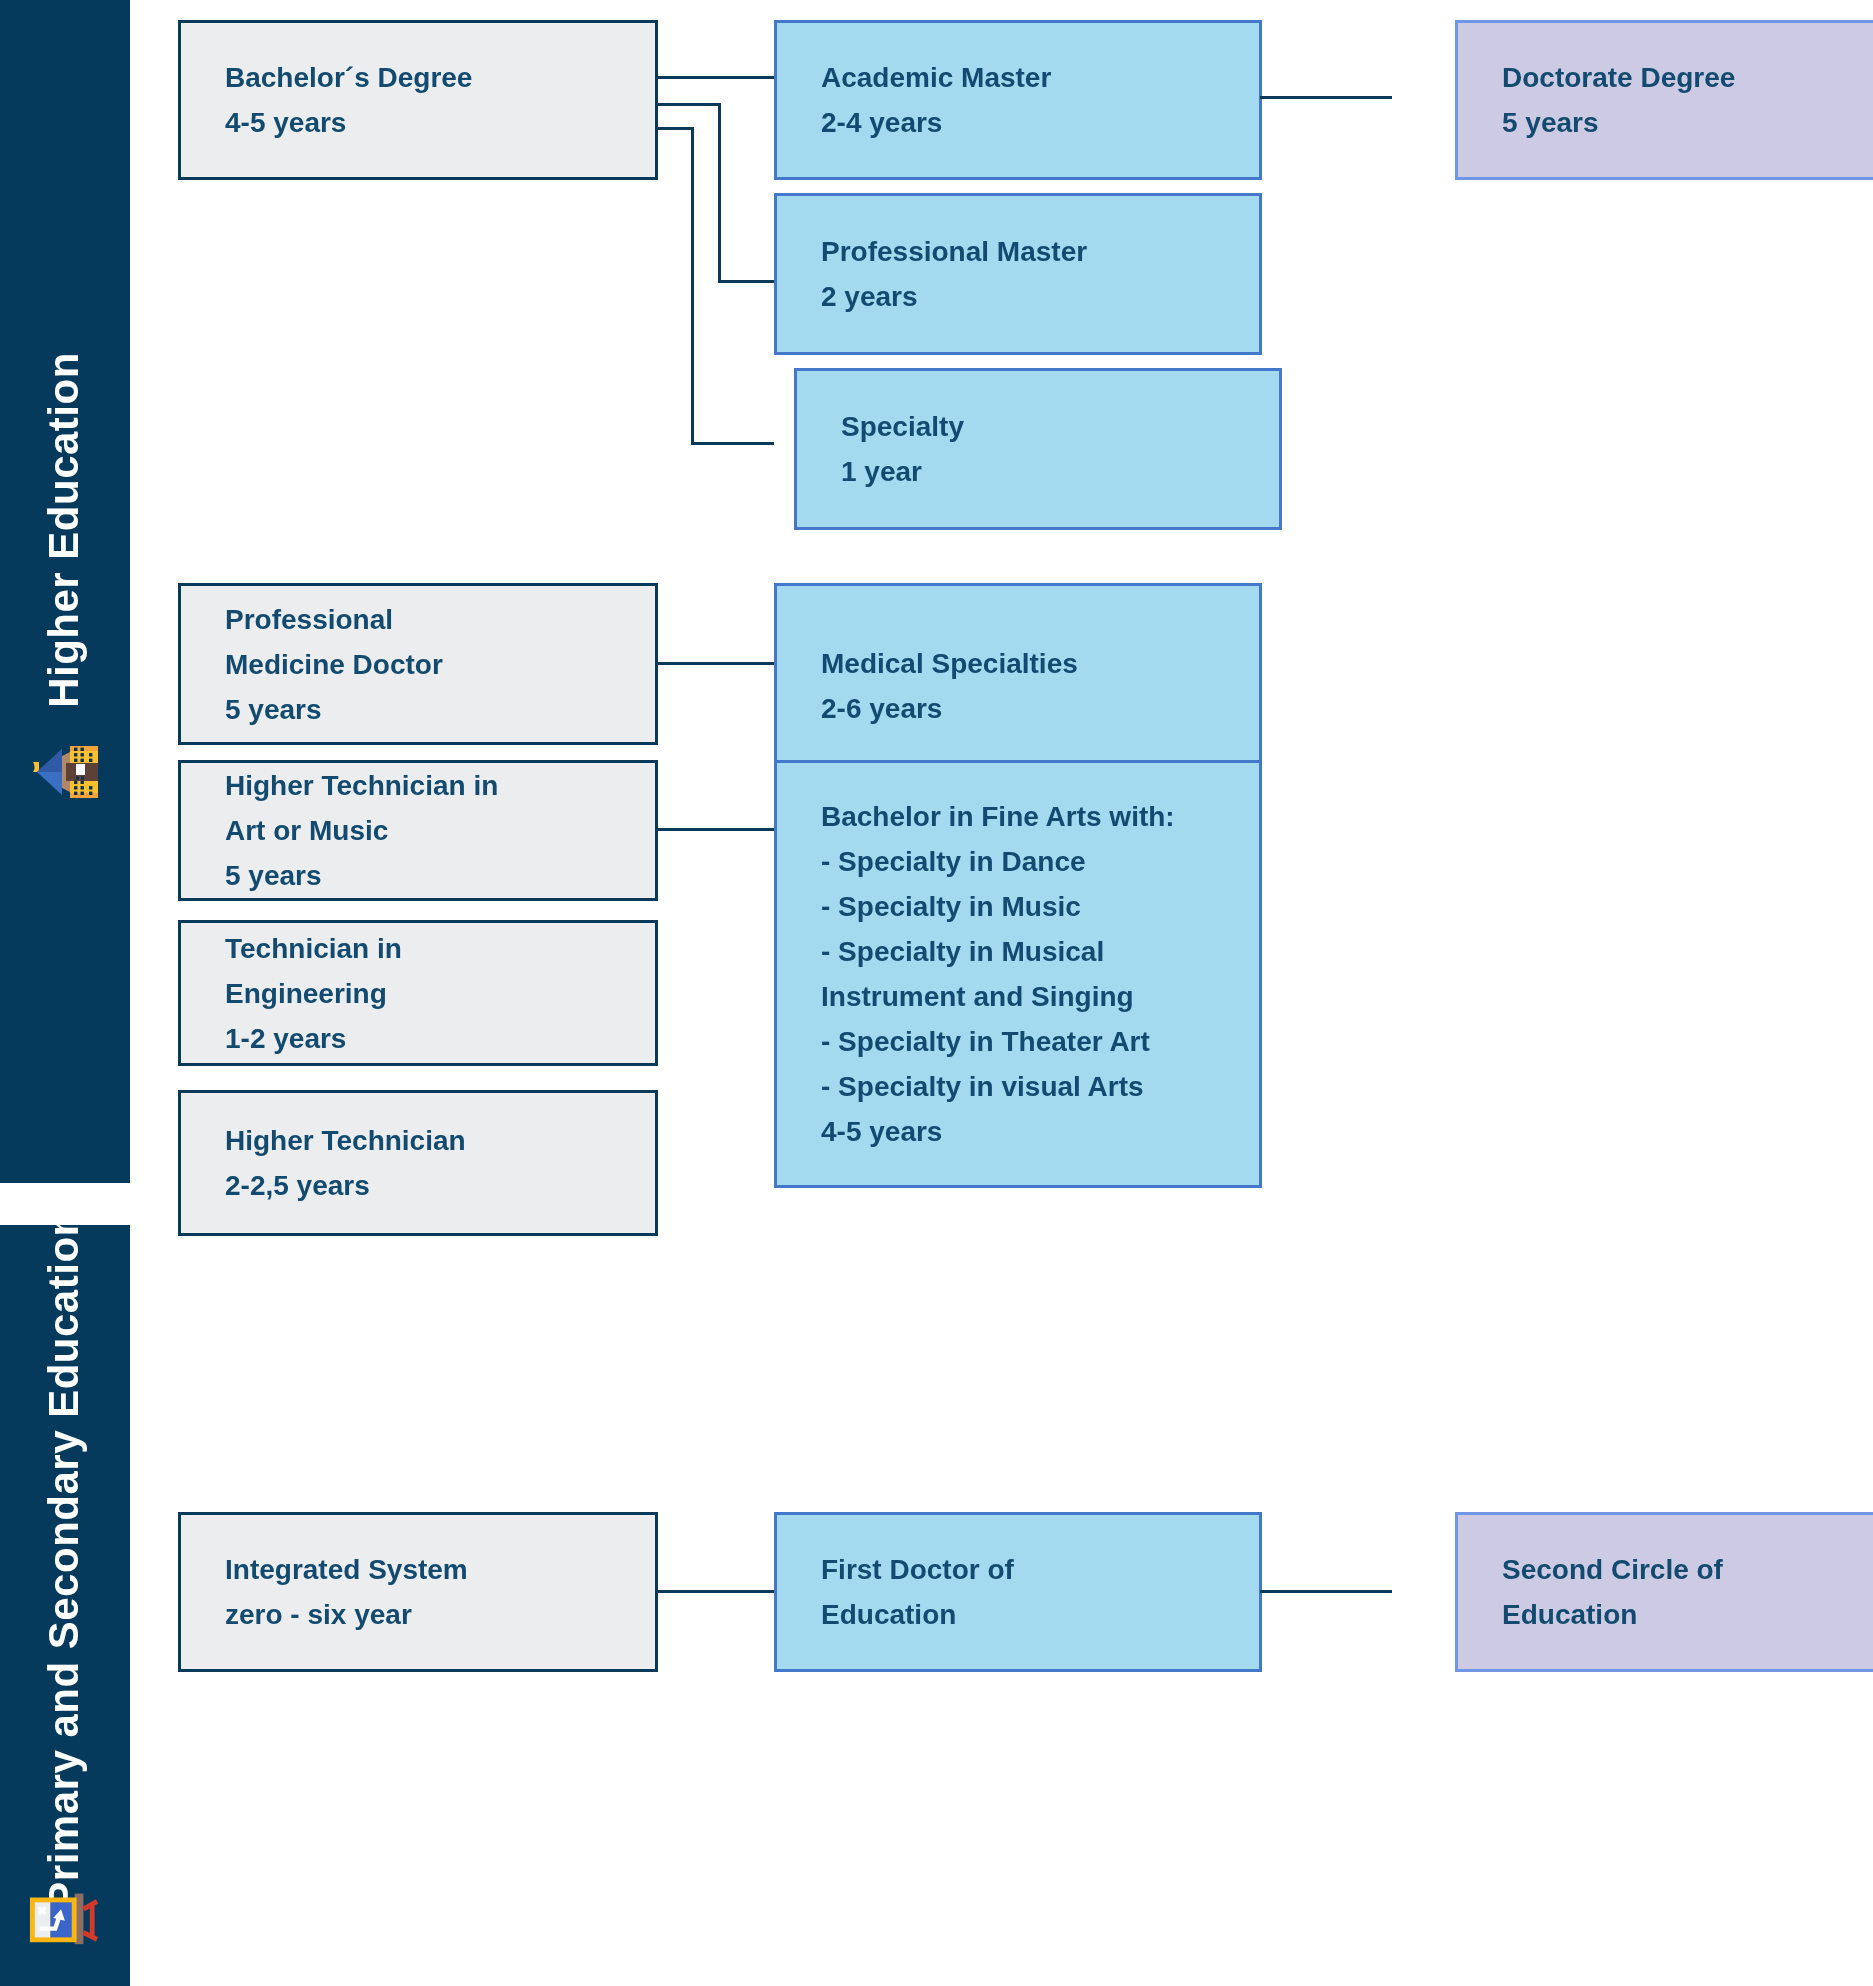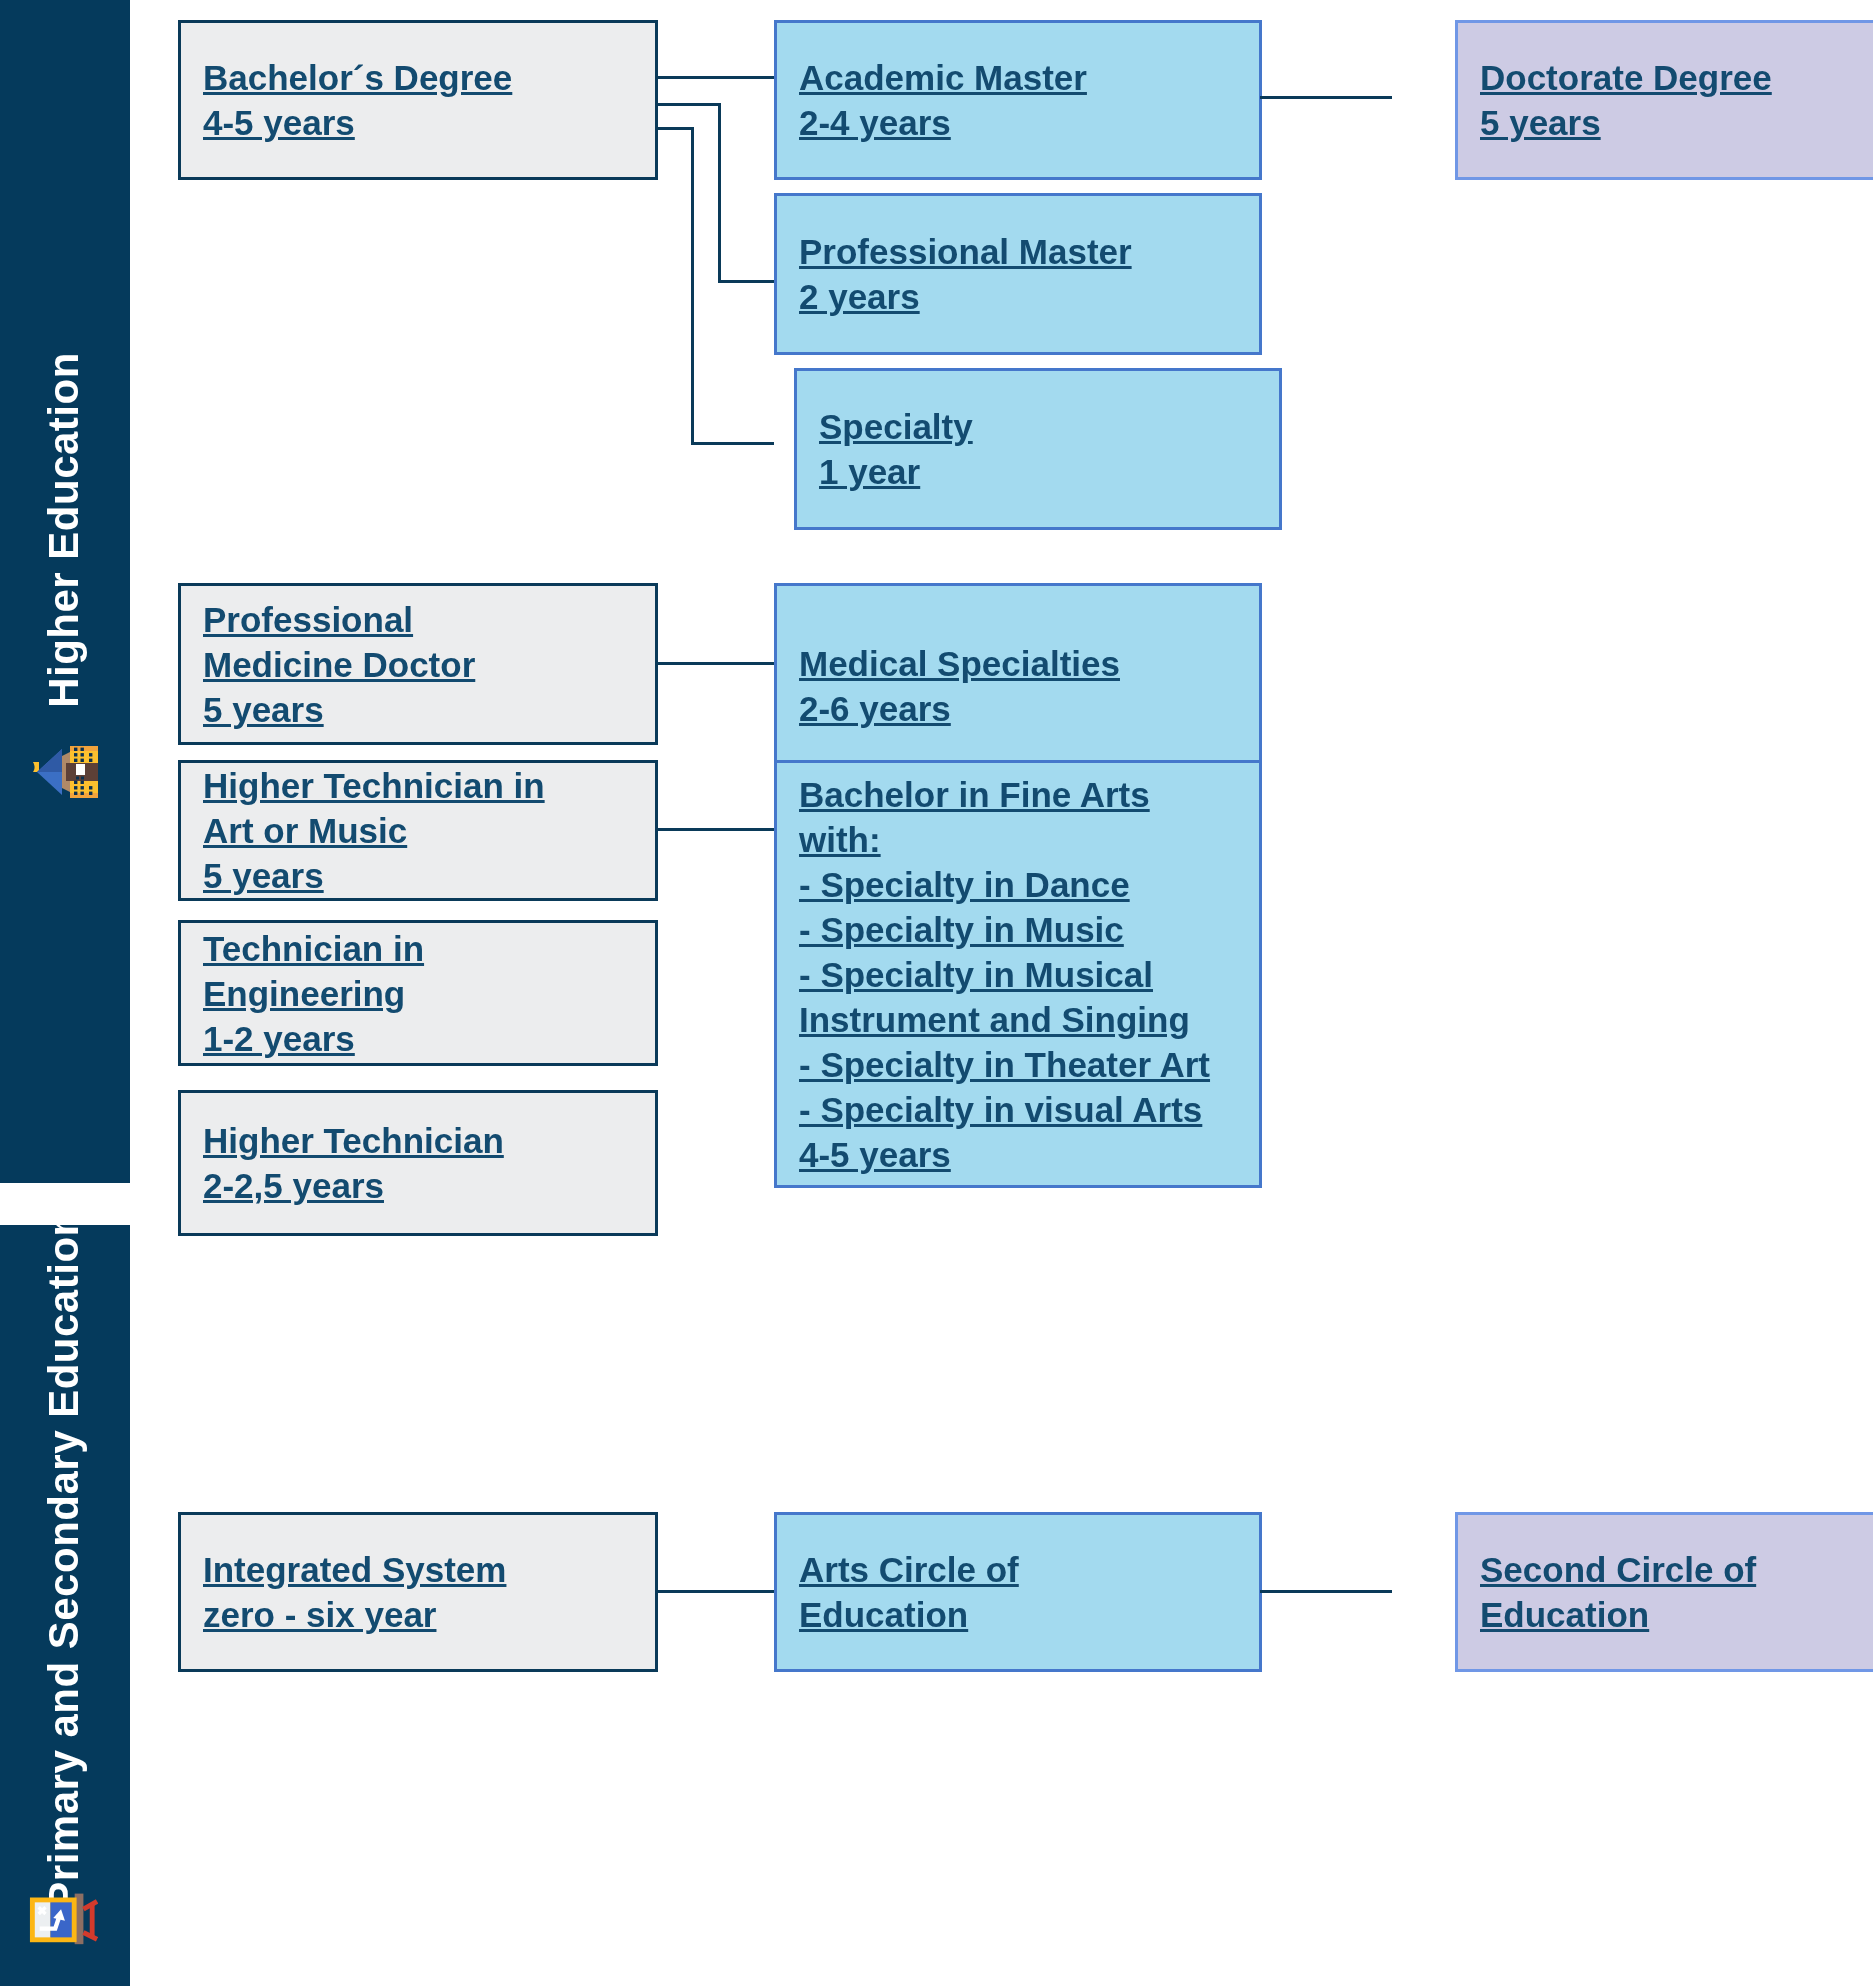--- a/index.html
+++ b/index.html
@@ -32,27 +32,26 @@
     color:#ffffff;
     font-size:42px;
     font-weight:bold;
     letter-spacing:0.5px;
   }
   .node{
     position:absolute;
     box-sizing:border-box;
     display:flex;
     align-items:center;
-    padding:6px 20px 6px 22px;
-    font-size:35px;
+    padding:6px 20px 6px 44px;
+    font-size:28px;
     line-height:45px;
     font-weight:bold;
     color:var(--box-text);
     white-space:pre-line;
-    text-decoration:underline;
   }
   .node.grey{
     background:var(--grey-fill);
     border:3px solid var(--navy);
   }
   .node.blue{
     background:var(--blue-fill);
     border:3px solid var(--blue-border);
   }
   .node.purple{
@@ -177,21 +176,21 @@
   <div class="node blue col2" style="top:583px;height:206px;">Medical Specialties
 2-6 years</div>
   <div class="node blue col2" style="top:760px;height:428px;">Bachelor in Fine Arts with:
 - Specialty in Dance
 - Specialty in Music
 - Specialty in Musical
 Instrument and Singing
 - Specialty in Theater Art
 - Specialty in visual Arts
 4-5 years</div>
-  <div class="node blue col2" style="top:1512px;height:160px;">Arts Circle of
+  <div class="node blue col2" style="top:1512px;height:160px;">First Doctor of
 Education</div>
 
   <div class="node purple col3" style="top:20px;height:160px;">Doctorate Degree
 5 years</div>
   <div class="node purple col3" style="top:1512px;height:160px;">Second Circle of
 Education</div>
 
   <div class="line" style="left:656px;top:76px;width:118px;height:3.4px;"></div>
 
   <div class="line" style="left:656px;top:103px;width:65px;height:3.4px;"></div>

